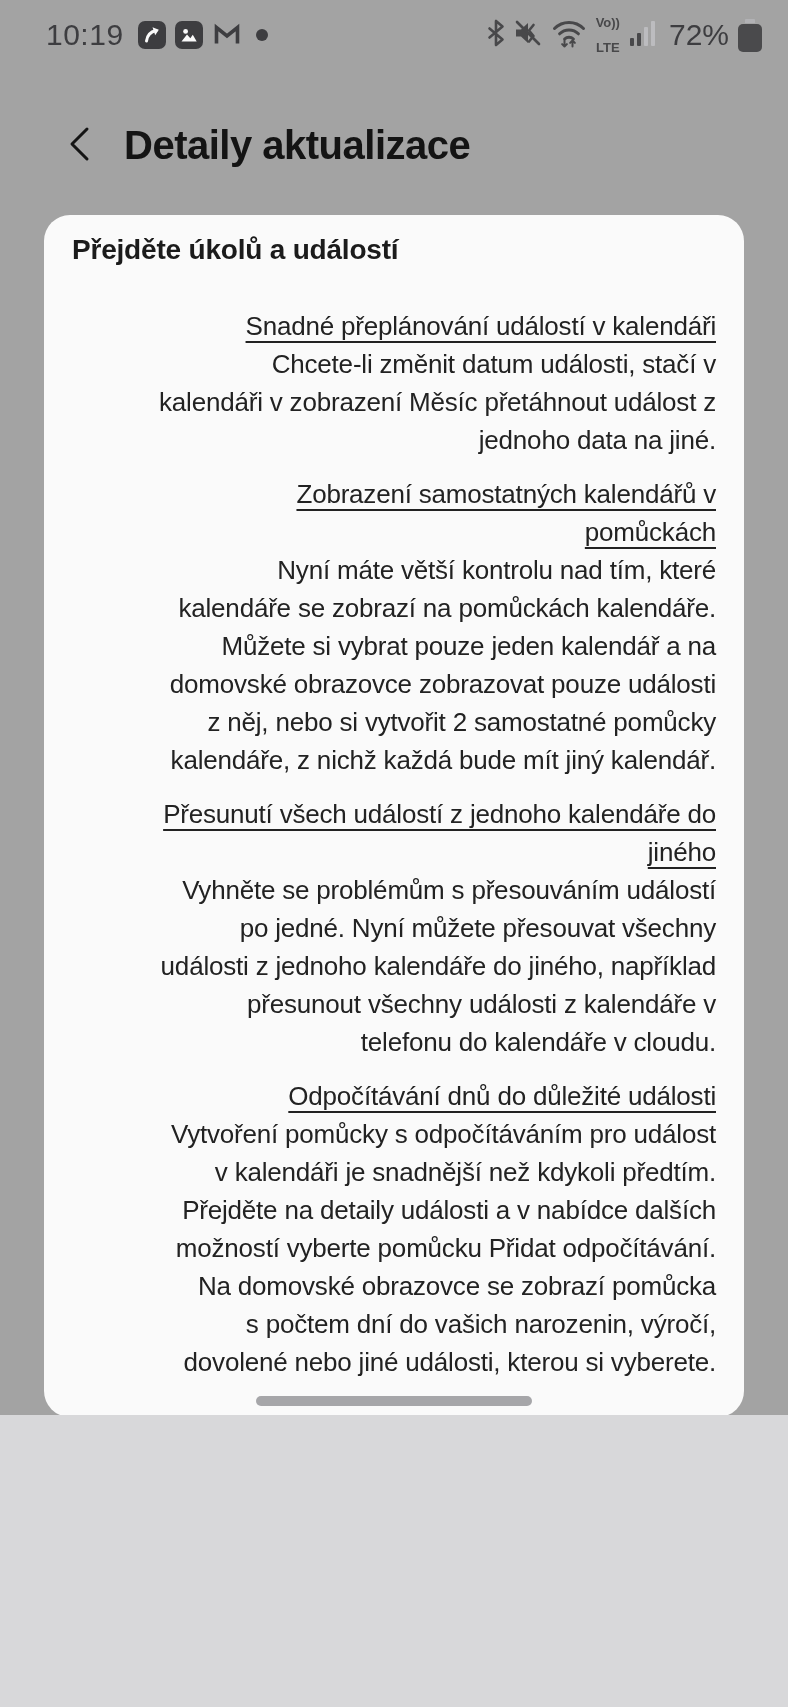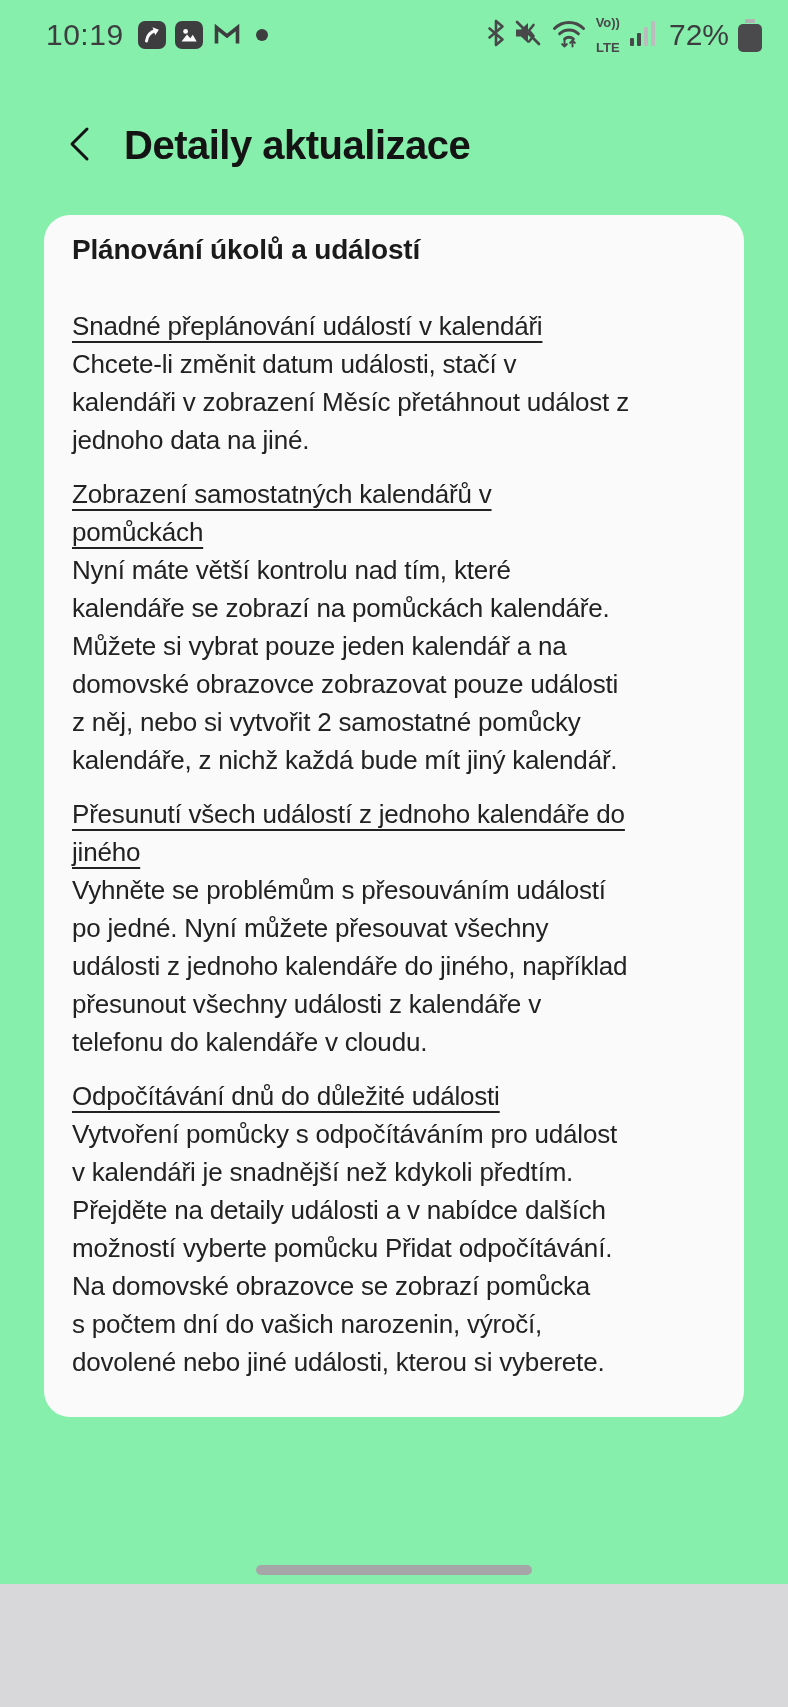--- a/index.html
+++ b/index.html
@@ -1,19 +1,19 @@
 <!DOCTYPE html>
 <html lang="cs"><head>
 <meta charset="utf-8">
 <style>
   html,body { margin:0; padding:0; }
   body { font-family:"Liberation Sans", sans-serif; background:#d8d8da; }
   .screen {
-    position:relative; width:788px; height:1584px;
-    background:#86efac; overflow:hidden; margin:0 auto;
+    position:relative; width:788px; height:1415px;
+    background:#a3a3a3; overflow:hidden; margin:0 auto;
   }
 
   
   .status-bar {
     height:62px; box-sizing:border-box;
     display:flex; align-items:center; justify-content:space-between;
     padding:8px 26px 0 46px;
   }
   .sb-left { display:flex; align-items:center; }
   .sb-time { font-size:30px; font-weight:500; color:#3d3d40; letter-spacing:0.5px; margin-right:14px; }
@@ -43,21 +43,21 @@
   
   .card {
     width:700px; margin:0 auto; box-sizing:border-box;
     background:#fafafa; border-radius:26px;
     padding:16px 28px 36px 28px;
   }
   .card-title {
     margin:0 0 38px 0; font-size:28px; line-height:38px;
     font-weight:700; color:#1b1b1b; letter-spacing:-0.2px;
   }
-  .feature { margin-top:16px; }
+  .feature { margin-top:16px;text-align:right; }
   .feature-heading {
     margin:0; font-size:26px; line-height:38px; font-weight:400; color:#222;
     letter-spacing:-0.2px; white-space:pre-line;
     text-decoration:underline; text-decoration-thickness:2px; text-underline-offset:6px;
   }
   .feature-body {
     margin:0; font-size:26px; line-height:38px; color:#222;
     letter-spacing:-0.2px; white-space:pre-line;
   }
 
@@ -152,21 +152,21 @@
       <span>
         <svg width="30" height="40" viewBox="0 0 30 40">
           <polyline points="23,5 8,20 23,35" fill="none" stroke="#141414" stroke-width="3" stroke-linecap="round" stroke-linejoin="round"></polyline>
         </svg>
       </span>
     </button>
     <h1 class="page-title">Detaily aktualizace</h1>
   </header>
 
   <main class="card">
-    <h2 class="card-title">Plánování úkolů a událostí</h2>
+    <h2 class="card-title">Přejděte úkolů a událostí</h2>
 
     <section class="feature">
       <h3 class="feature-heading">Snadné přeplánování událostí v kalendáři</h3>
       <p class="feature-body">Chcete-li změnit datum události, stačí v
 kalendáři v zobrazení Měsíc přetáhnout událost z
 jednoho data na jiné.</p>
     </section>
 
     <section class="feature">
       <h3 class="feature-heading">Zobrazení samostatných kalendářů v

